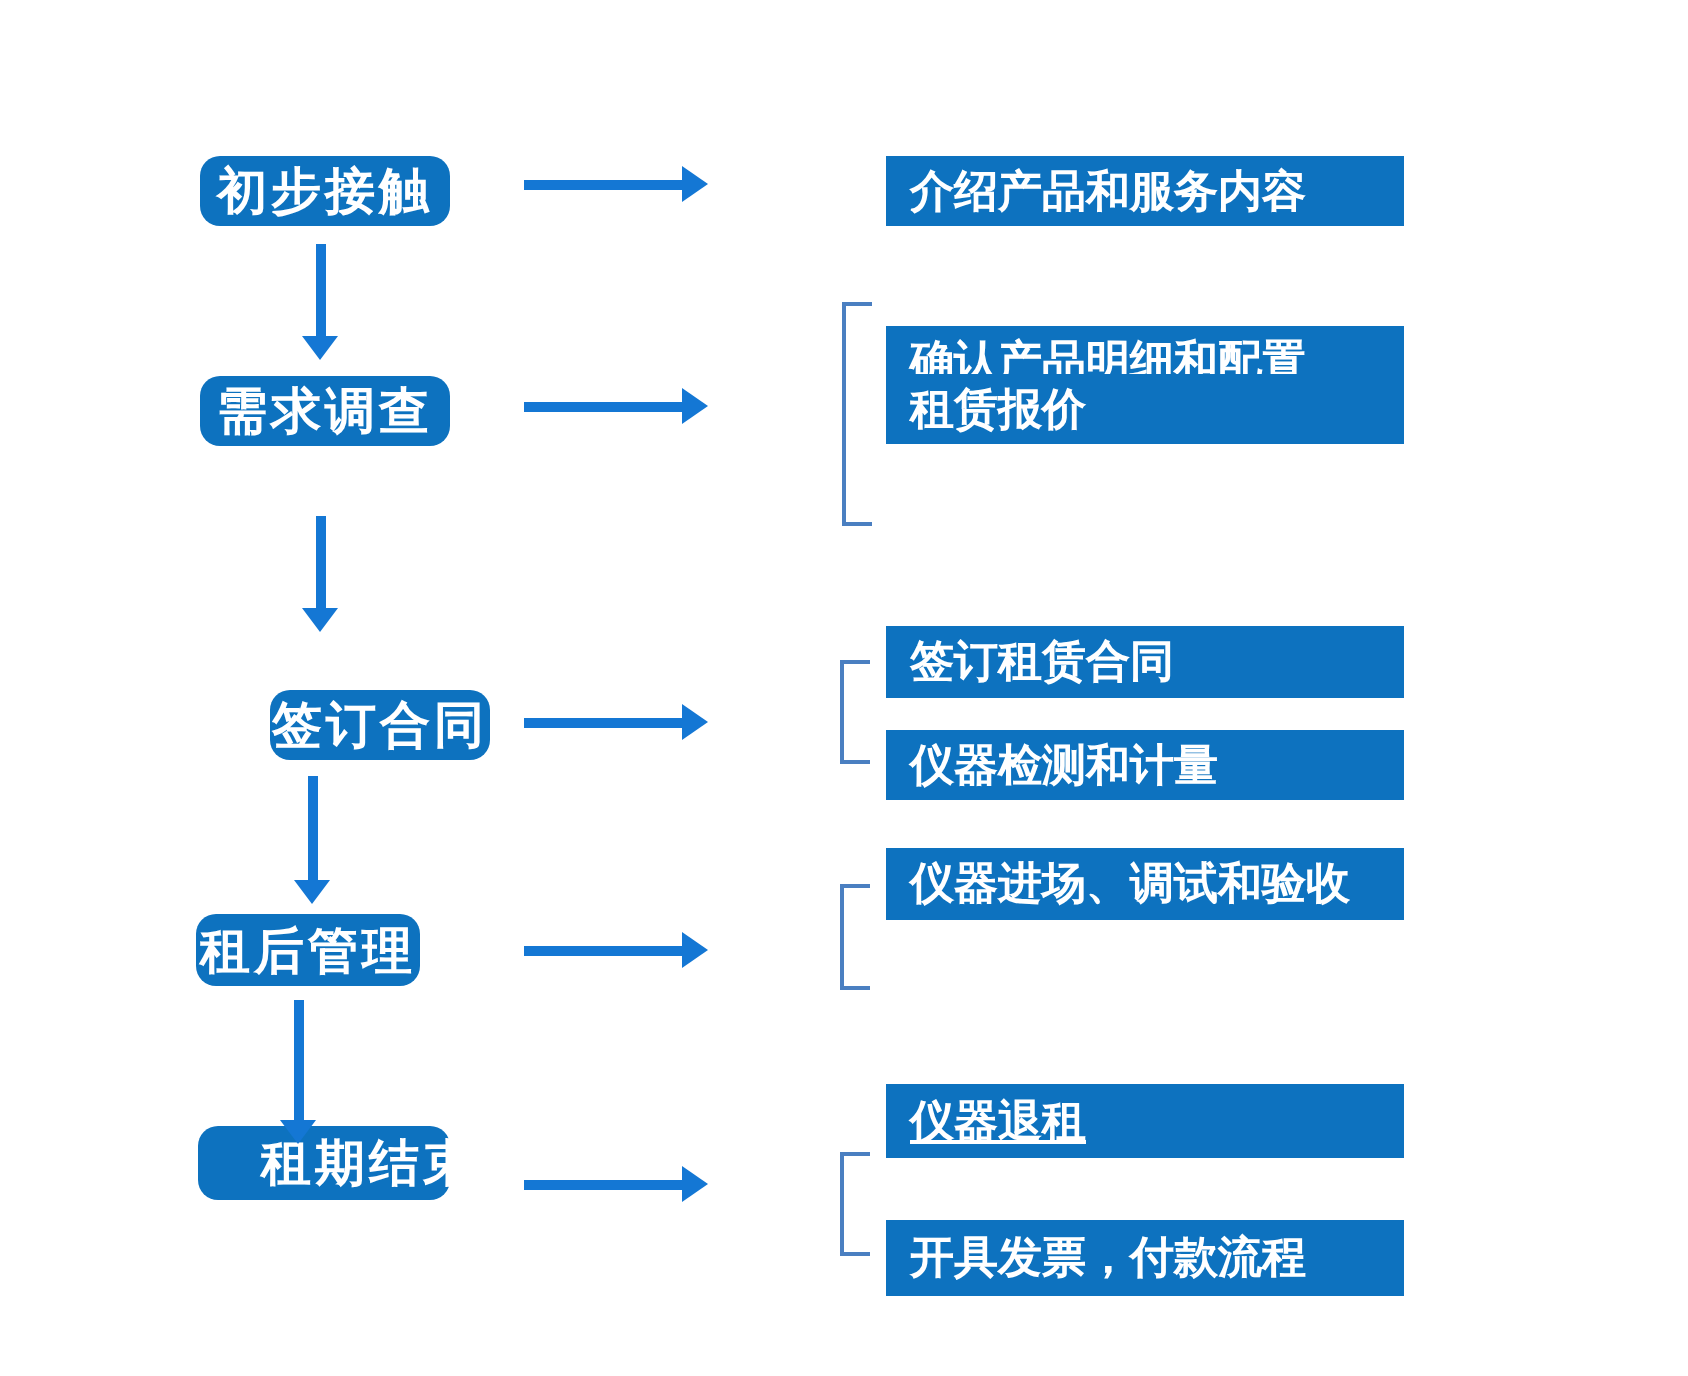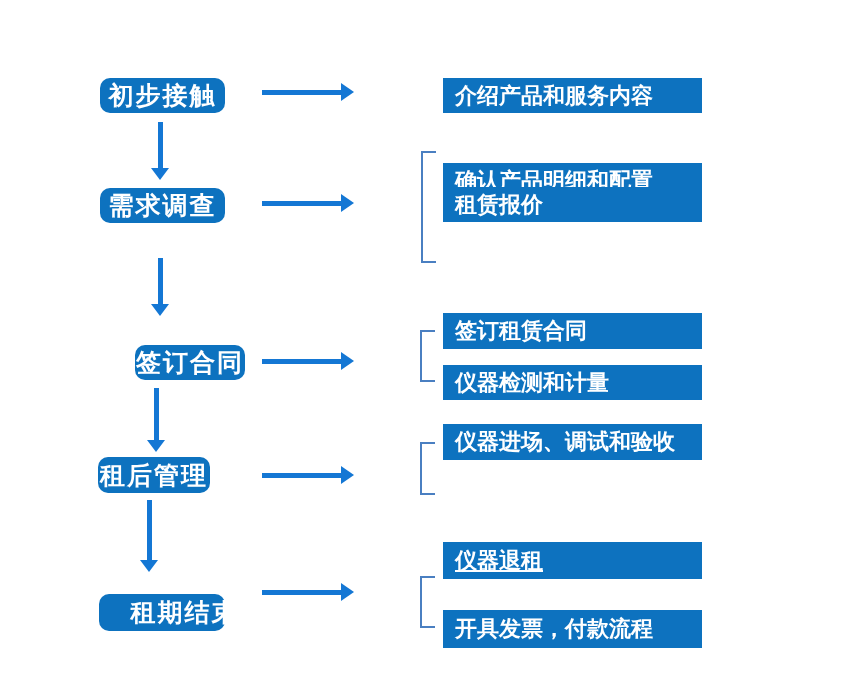--- a/index.html
+++ b/index.html
@@ -73,21 +73,21 @@
 </head>
 <body>
 
 <div class="canvas">
 
 
   <div class="box left-box" style="left:100px;top:78px;width:125px;height:35px;">初步接触</div>
   <div class="box left-box" style="left:100px;top:188px;width:125px;height:35px;">需求调查</div>
   <div class="box left-box" style="left:102px;top:345px;width:110px;height:35px;margin-left:33px;">签订合同</div>
   <div class="box left-box" style="left:98px;top:457px;width:112px;height:36px;">租后管理</div>
-  <div class="box left-box" style="left:99px;top:594px;width:126px;height:37px;padding-left:45px;">租期结束</div>
+  <div class="box left-box" style="left:99px;top:563px;width:126px;height:37px;padding-left:45px;">租期结束</div>
 
   <div class="varrow" style="left:151px;top:122px;height:58px;">
     <div class="shaft"></div>
     <div class="head"></div>
   </div>
   <div class="varrow" style="left:151px;top:258px;height:58px;">
     <div class="shaft"></div>
     <div class="head"></div>
   </div>
   <div class="varrow" style="left:147px;top:388px;height:64px;">

